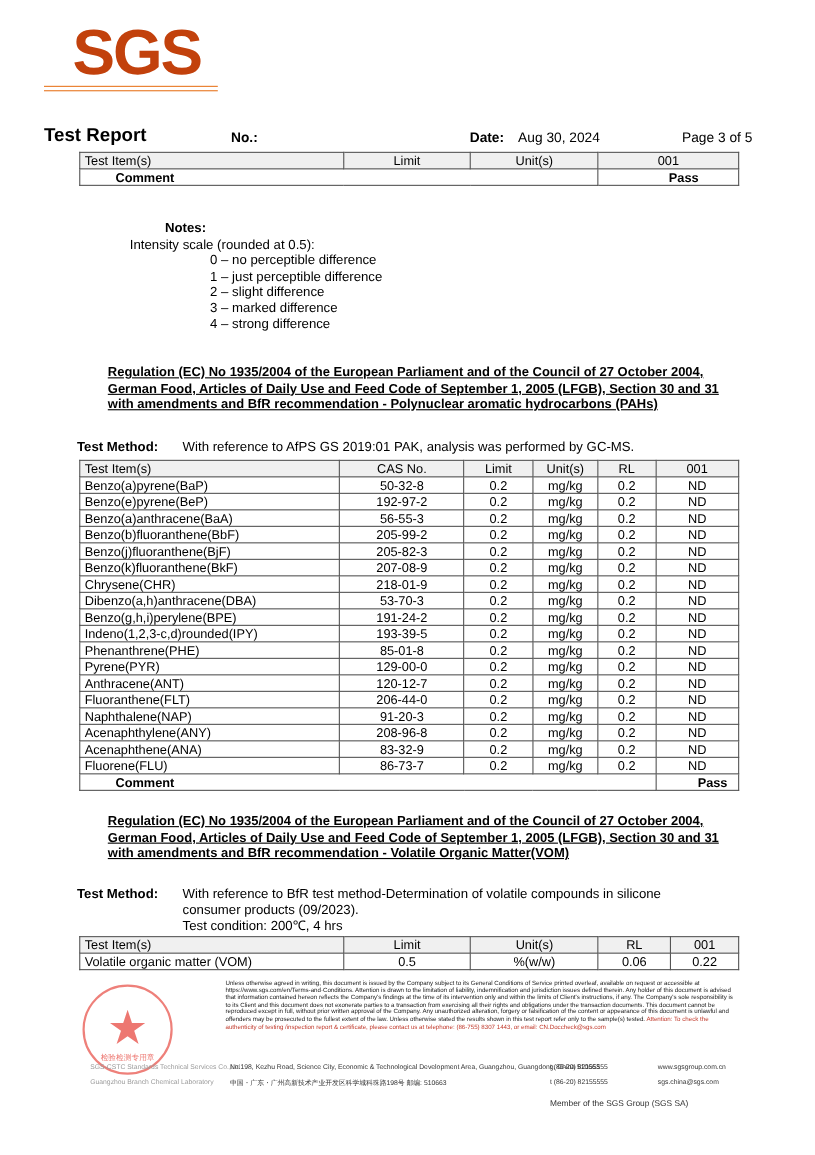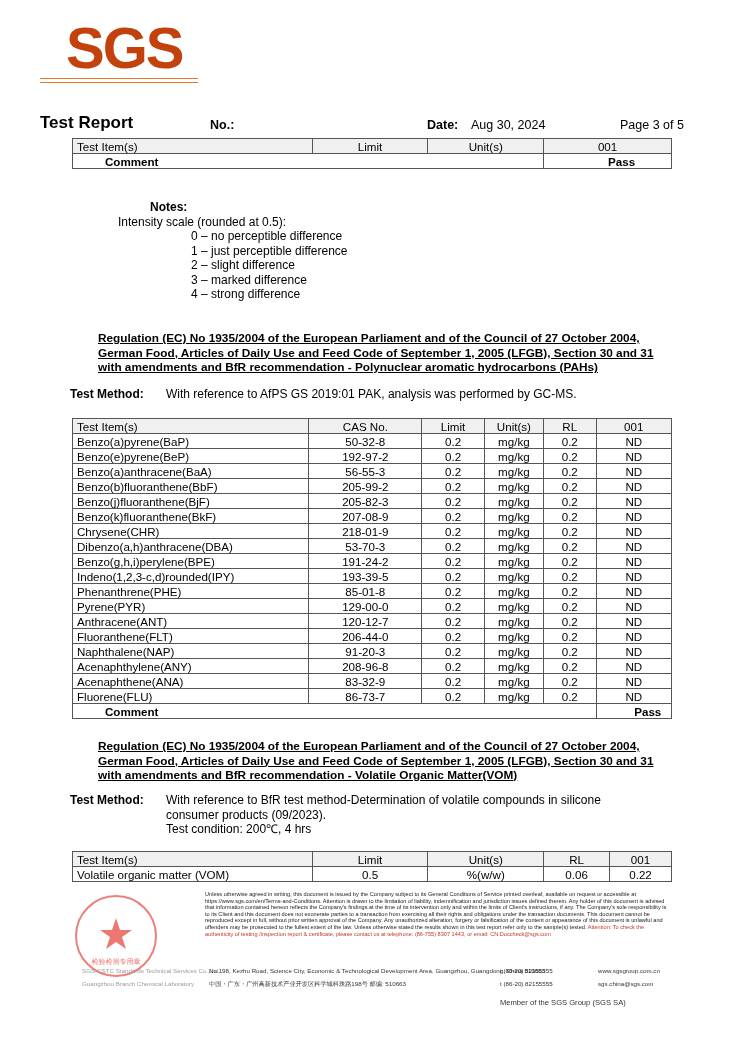--- a/index.html
+++ b/index.html
@@ -28,21 +28,21 @@
   td { border: 1px solid #555; padding: 0 4px; height: 15px; line-height: 13px; white-space: nowrap; }
   td.c { text-align: center; }
   tr.hd td { background: #f0f0f0; }
   .bold { font-weight: bold; padding-left: 32px; }
   .t1 { left: 72px; top: 138px; width: 600px; }
   .notes { left: 70px; top: 200px; font-size: 12px; line-height: 14.5px; margin-left: 48px; }
   .notes .ind { padding-left: 73px; }
   .reg { left: 70px; font-size: 11.8px; font-weight: bold; text-decoration: underline; line-height: 14.5px; margin-left: 28px; }
   .reg1 { top: 331px; }
   .reg2 { top: 739px; }
-  .tm { left: 70px; font-size: 12px; line-height: 14.5px; }
+  .tm { left: 70px; font-size: 12px; line-height: 14.5px; margin-top: 12px; }
   .tm .lbl { position: absolute; left: 0; top: 0; font-weight: bold; }
   .tm .val { position: absolute; left: 96px; top: 0; width: 520px; }
   .tm1 { top: 387px; width: 620px; height: 16px; }
   .tm2 { top: 793px; width: 620px; height: 45px; }
   .t2 { left: 72px; top: 418px; width: 600px; }
   .t3 { left: 72px; top: 851px; width: 600px; }
   
   .stamp { left: 68px; top: 888px; width: 130px; height: 100px; }
   .foot-text { left: 205px; top: 891px; width: 465px; font-size: 5.6px; line-height: 6.6px; color: #222; }
   .foot-text .attn { color: #c0392b; }

